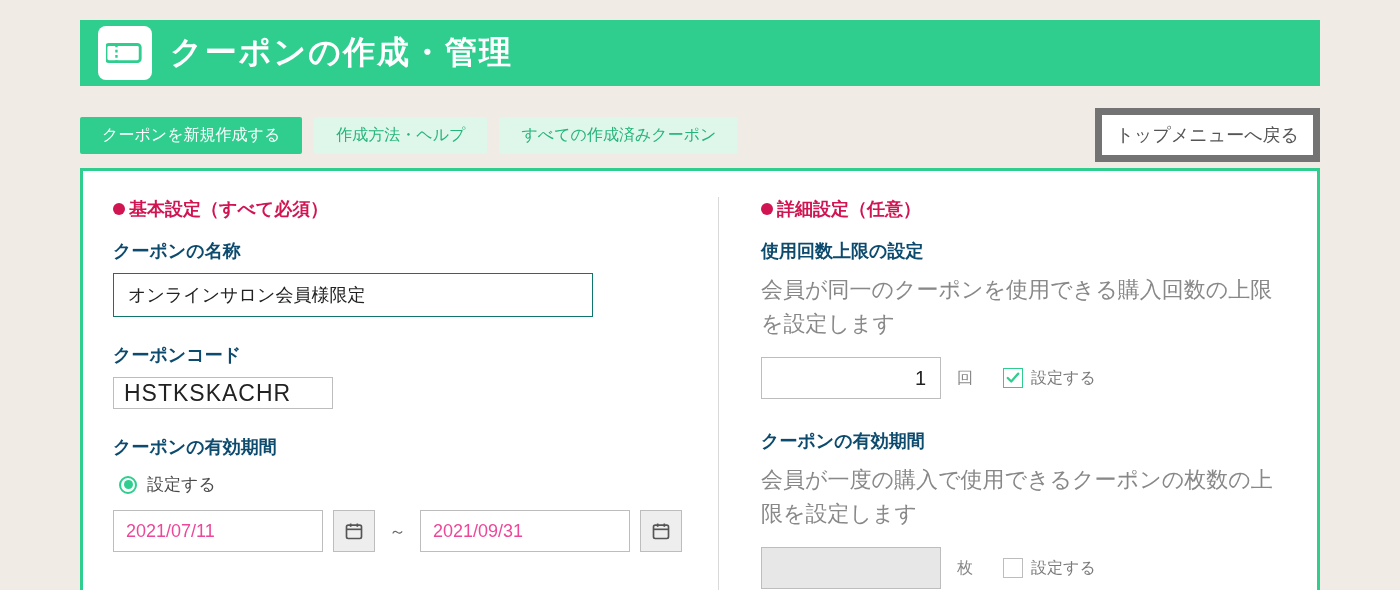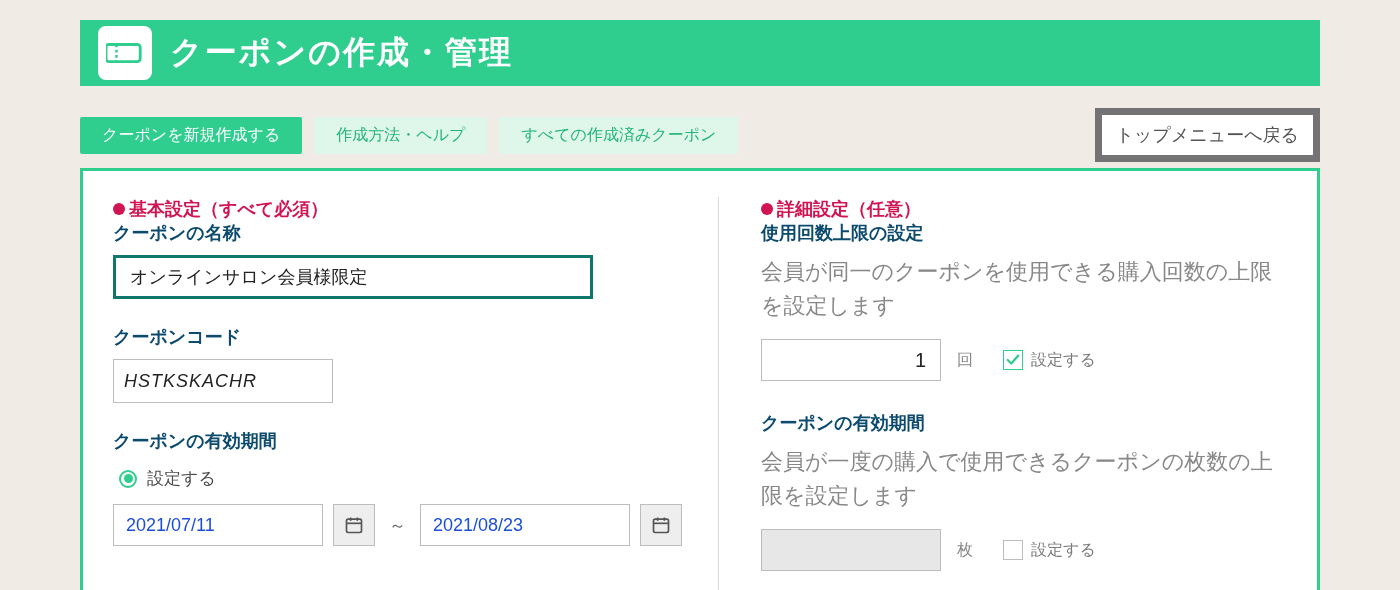--- a/index.html
+++ b/index.html
@@ -85,20 +85,21 @@
       margin: 0 6px;
     }
     .col-right {
       flex: 1;
       padding-left: 36px;
     }
     .section-title {
       color: #d01552;
       font-size: 18px;
       font-weight: 600;
+      margin-bottom: 18px;
     }
     .bullet {
       display: inline-block;
       width: 12px;
       height: 12px;
       border-radius: 50%;
       background: #d01552;
       vertical-align: middle;
       margin-right: 4px;
       position: relative;
@@ -107,34 +108,33 @@
     .field-label {
       font-size: 18px;
       font-weight: 600;
       color: #0c4a6e;
       margin-bottom: 10px;
     }
     .block { margin-bottom: 26px; }
     .text-input {
       width: 480px;
       height: 44px;
-      border: 3px solid #0f766e;
+      border: 1px solid #0f766e;
       padding: 0 14px;
       font-size: 18px;
       color: #222;
     }
     .code-input {
       width: 220px;
-      height: 44px;
+      height: 32px;
       border: 1px solid #bdbdbd;
       padding: 0 10px;
-      font-size: 18px;
+      font-size: 23px;
       letter-spacing: 1px;
       color: #222;
-      font-style: italic;
     }
     .radio-row {
       display: flex;
       align-items: center;
       gap: 10px;
       margin: 14px 0 14px 6px;
       color: #4a4a4a;
       font-size: 17px;
     }
     .radio-circle {
@@ -160,21 +160,21 @@
       gap: 10px;
     }
     .date-box {
       width: 210px;
       height: 42px;
       border: 1px solid #bdbdbd;
       padding: 0 12px;
       font-size: 18px;
       display: flex;
       align-items: center;
-      color: #1d4ed8;
+      color: #ec4899;
     }
     .cal-btn {
       width: 42px;
       height: 42px;
       border: 1px solid #bdbdbd;
       background: #eeeeee;
       display: flex;
       align-items: center;
       justify-content: center;
       cursor: pointer;
@@ -275,21 +275,21 @@
         <div class="date-box">2021/07/11</div>
         <div class="cal-btn">
           <svg viewBox="0 0 24 24">
               <rect x="3" y="5" width="18" height="16" rx="2" fill="none" stroke="#555" stroke-width="2"></rect>
               <line x1="3" y1="10" x2="21" y2="10" stroke="#555" stroke-width="2"></line>
               <line x1="8" y1="3" x2="8" y2="7" stroke="#555" stroke-width="2"></line>
               <line x1="16" y1="3" x2="16" y2="7" stroke="#555" stroke-width="2"></line>
             </svg>
         </div>
         <span class="tilde">～</span>
-        <div class="date-box">2021/08/23</div>
+        <div class="date-box">2021/09/31</div>
         <div class="cal-btn">
           <svg viewBox="0 0 24 24">
               <rect x="3" y="5" width="18" height="16" rx="2" fill="none" stroke="#555" stroke-width="2"></rect>
               <line x1="3" y1="10" x2="21" y2="10" stroke="#555" stroke-width="2"></line>
               <line x1="8" y1="3" x2="8" y2="7" stroke="#555" stroke-width="2"></line>
               <line x1="16" y1="3" x2="16" y2="7" stroke="#555" stroke-width="2"></line>
             </svg>
         </div>
       </div>
     </div>

